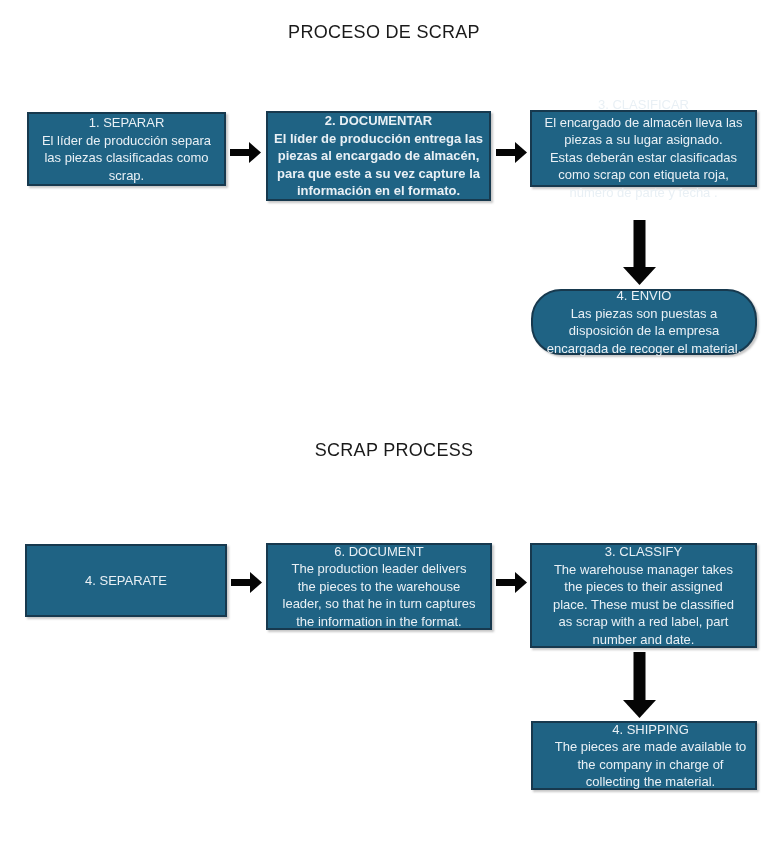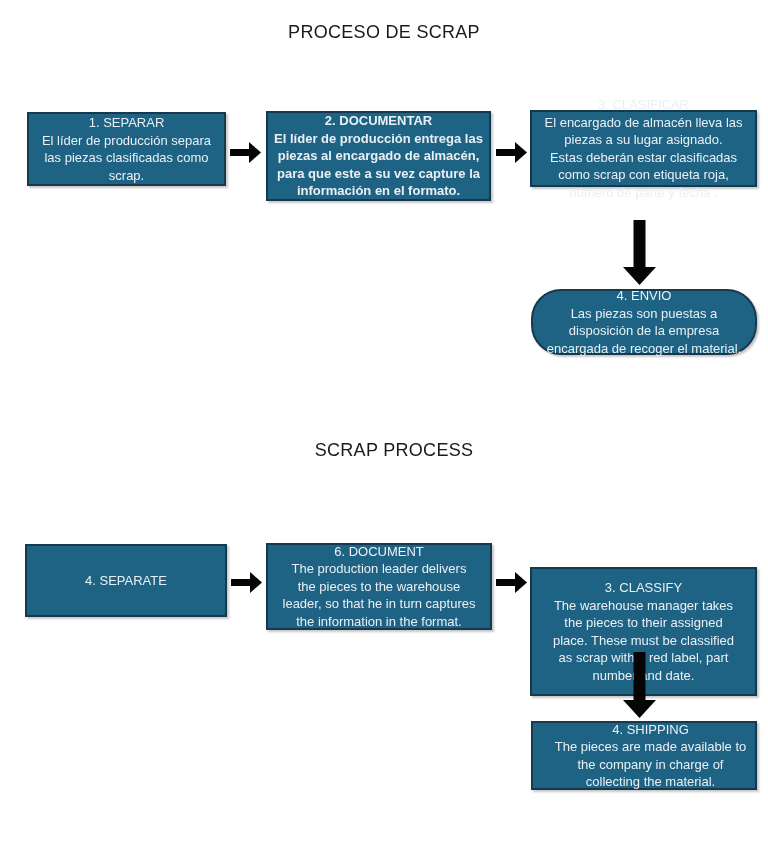--- a/index.html
+++ b/index.html
@@ -134,21 +134,21 @@
 the information in the format.</div>
   </div>
 
   <span class="arrow" style="left:496px; top:572px;">
     <svg width="31" height="21" viewBox="0 0 31 21">
       <rect x="0" y="7" width="20" height="7"></rect>
       <polygon points="19,0 31,10.5 19,21"></polygon>
     </svg>
   </span>
 
-  <div class="step-box" style="left:530px; top:543px; width:227px; height:129px;margin-top:24px;">
+  <div class="step-box" style="left:530px; top:543px; width:227px; height:105px;">
     <div class="step-heading">3. CLASSIFY</div>
     <div class="step-body">The warehouse manager takes
 the pieces to their assigned
 place. These must be classified
 as scrap with a red label, part
 number and date.</div>
   </div>
 
   <span class="arrow" style="left:623px; top:652px;">
     <svg width="33" height="66" viewBox="0 0 33 66">

